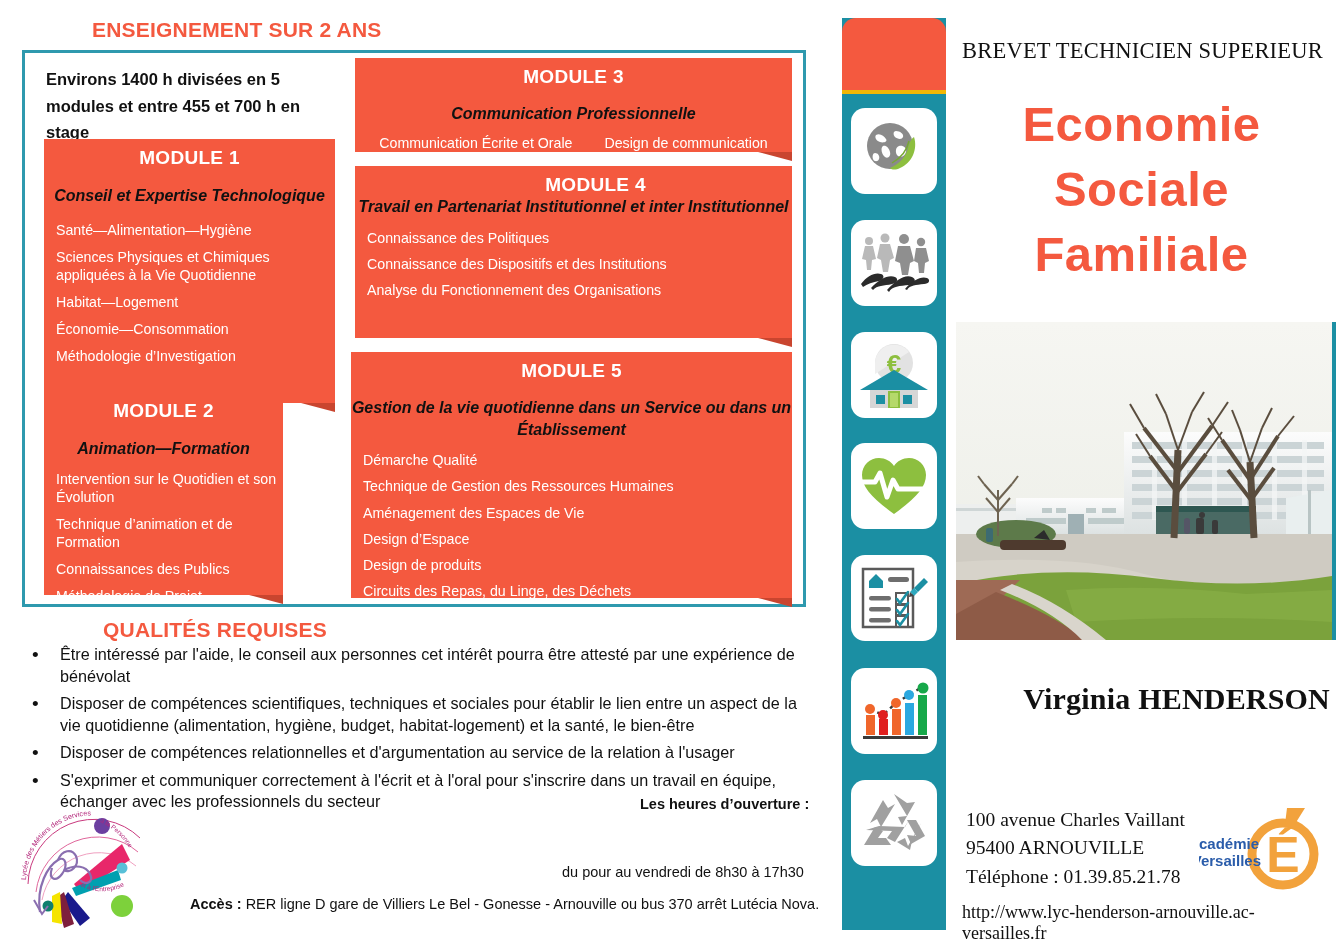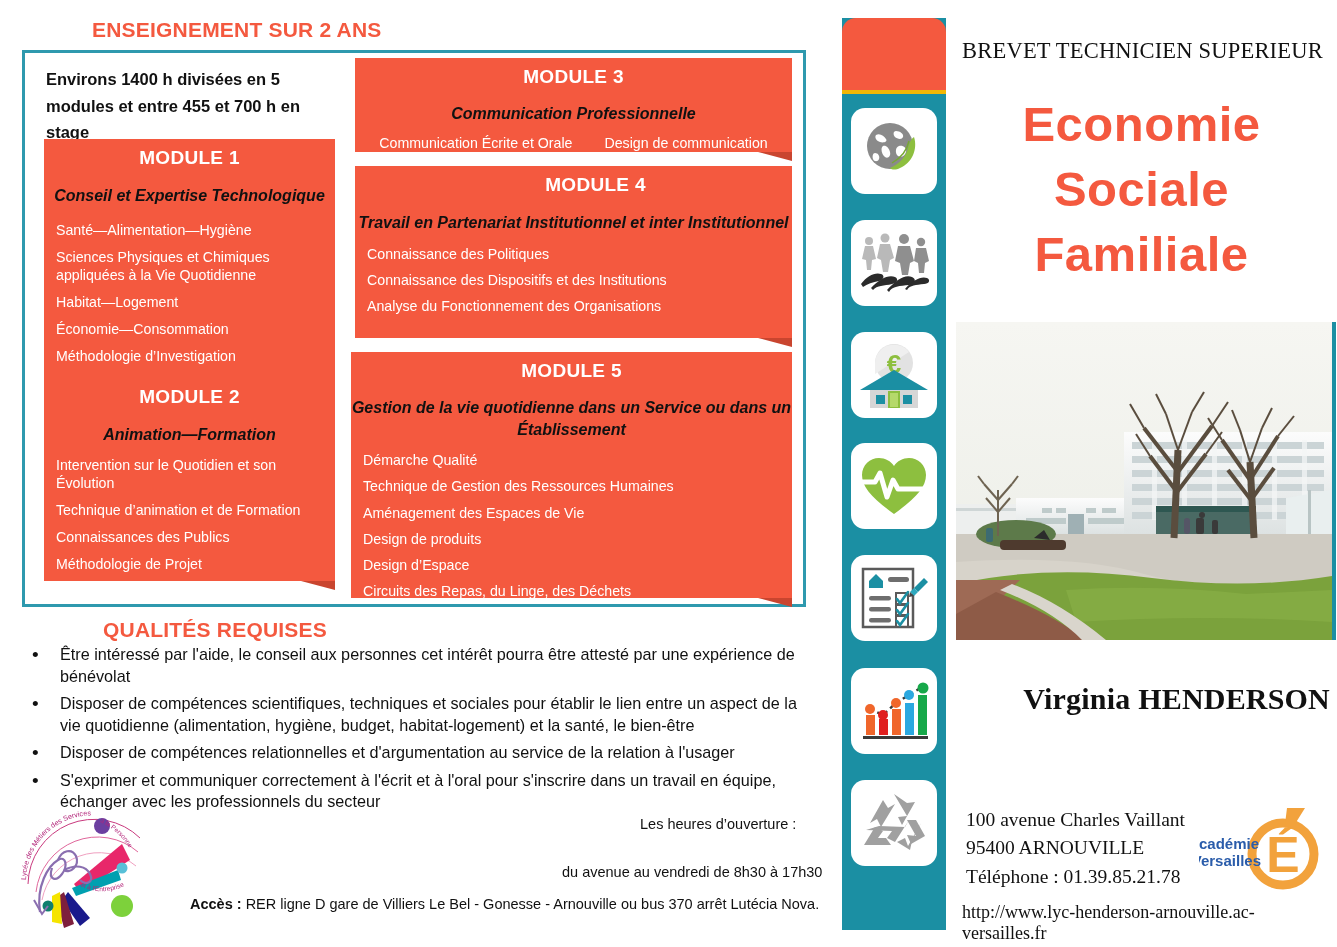--- a/index.html
+++ b/index.html
@@ -75,37 +75,37 @@
   }
 
   
   #module-1 { left: 44px; top: 139px; width: 291px; height: 264px; }
   #module-1 .card-num { margin-top: 8px; }
   #module-1 .card-sub { margin-top: 16px; }
   #module-1 .card-list { margin: 14px 0 0 12px; }
   #module-1 .card-list li { margin-bottom: 9px; }
 
   
-  #module-2 { left: 44px; top: 378px; width: 291px; height: 203px; }
+  #module-2 { left: 44px; top: 392px; width: 239px; height: 203px; }
   #module-2 .card-num { margin-top: 8px; }
   #module-2 .card-sub { margin-top: 16px; }
   #module-2 .card-list { margin: 10px 0 0 12px; }
   #module-2 .card-list li { margin-bottom: 9px; }
 
   
   #module-3 { left: 355px; top: 58px; width: 437px; height: 94px; }
   #module-3 .card-num { margin-top: 8px; }
   #module-3 .card-sub { margin-top: 15px; }
   #module-3 .inline-list { margin: 10px 0 0 0; display:flex; justify-content:center; gap: 32px; list-style:none; }
   #module-3 .inline-list li { font-size: 14.2px; color:#fff; }
 
   
   #module-4 { left: 355px; top: 166px; width: 437px; height: 172px; }
   #module-4 .card-num { margin-top: 8px; padding-left: 44px; }
-  #module-4 .card-sub { margin-top: 16px; }
+  #module-4 .card-sub { }
   #module-4 .card-list { margin: 11px 0 0 12px; }
   #module-4 .card-list li { margin-bottom: 8px; }
 
   
   #module-5 { left: 351px; top: 352px; width: 441px; height: 246px; }
   #module-5 .card-num { margin-top: 8px; }
   #module-5 .card-sub { margin-top: 15px; }
   #module-5 .card-list { margin: 11px 0 0 12px; }
   #module-5 .card-list li { margin-bottom: 8px; }
 
@@ -129,21 +129,21 @@
   }
 
   
   #school-logo {
     position: absolute; left: 18px; top: 808px;
     width: 152px; height: 128px;
   }
 
   
   .foot-line { position: absolute; color:#111; }
-  #hours-label { left: 640px; top: 816px; font-size: 14.5px; font-weight: normal; }
+  #hours-label { left: 640px; top: 796px; font-size: 14.5px; font-weight: bold; }
   #hours-value { left: 562px; top: 864px; font-size: 14.5px; }
   #access-line  { left: 190px; top: 896px; font-size: 14.5px; }
   #access-line b { font-weight: bold; }
 
   
   #icon-column {
     position: absolute; left: 842px; top: 18px;
     width: 104px; height: 912px;
     background: #1B8FA3;
   }
@@ -275,22 +275,22 @@
       </ul>
     </div>
 
     <div class="card" id="module-5">
       <div class="card-num">MODULE 5</div>
       <div class="card-sub">Gestion de la vie quotidienne dans un Service ou dans un Établissement</div>
       <ul class="card-list">
         <li>Démarche Qualité</li>
         <li>Technique de Gestion des Ressources Humaines</li>
         <li>Aménagement des Espaces de Vie</li>
+        <li>Design d’Espace</li>
         <li>Design de produits</li>
-        <li>Design d’Espace</li>
         <li>Circuits des Repas, du Linge, des Déchets</li>
       </ul>
     </div>
 
     <div class="section-title" id="qualites-title">QUALITÉS REQUISES</div>
 
     <ul id="qualites-list">
       <li>Être intéressé par l'aide, le conseil aux personnes cet intérêt pourra être attesté par une expérience de bénévolat</li>
       <li>Disposer de compétences scientifiques, techniques et sociales pour établir le lien entre un aspect de la vie quotidienne (alimentation, hygiène, budget, habitat-logement) et la santé, le bien-être</li>
       <li>Disposer de compétences relationnelles et d'argumentation au service de la relation à l'usager</li>
@@ -331,21 +331,21 @@
       </text>
       <text font-size="6.4" fill="#B3267A" font-family="'Liberation Sans',sans-serif">
         <textPath href="#arcRight">à la Personne</textPath>
       </text>
       <text font-size="6.6" fill="#B3267A" font-family="'Liberation Sans',sans-serif">
         <textPath href="#arcBot">et à l'Entreprise</textPath>
       </text>
     </svg>
 
     <div class="foot-line" id="hours-label">Les heures d’ouverture :</div>
-    <div class="foot-line" id="hours-value">du avenue au vendredi de 8h30 à 17h30</div>
+    <div class="foot-line" id="hours-value">du pour au vendredi de 8h30 à 17h30</div>
     <div class="foot-line" id="access-line">
       <b>Accès :</b>
       <span>RER ligne D gare de Villiers Le Bel - Gonesse - Arnouville ou bus 370 arrêt Lutécia Nova.</span>
     </div>
   </div>
 
   <div id="icon-column">
     <div id="column-top-block"></div>
     <div id="column-top-rule"></div>
 

